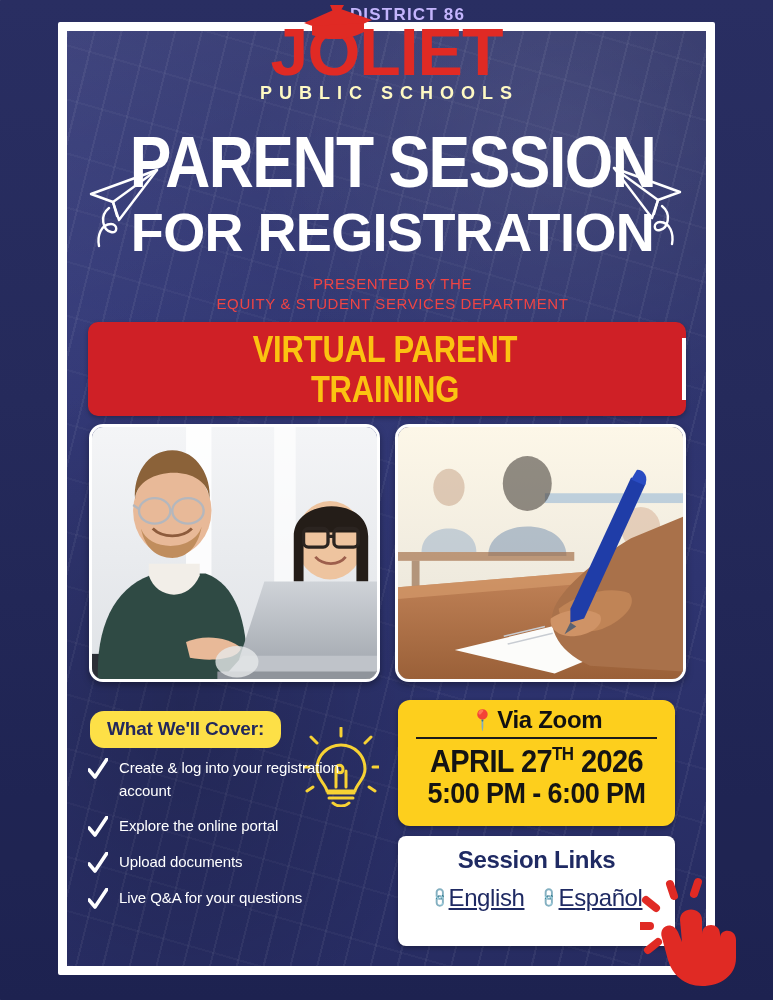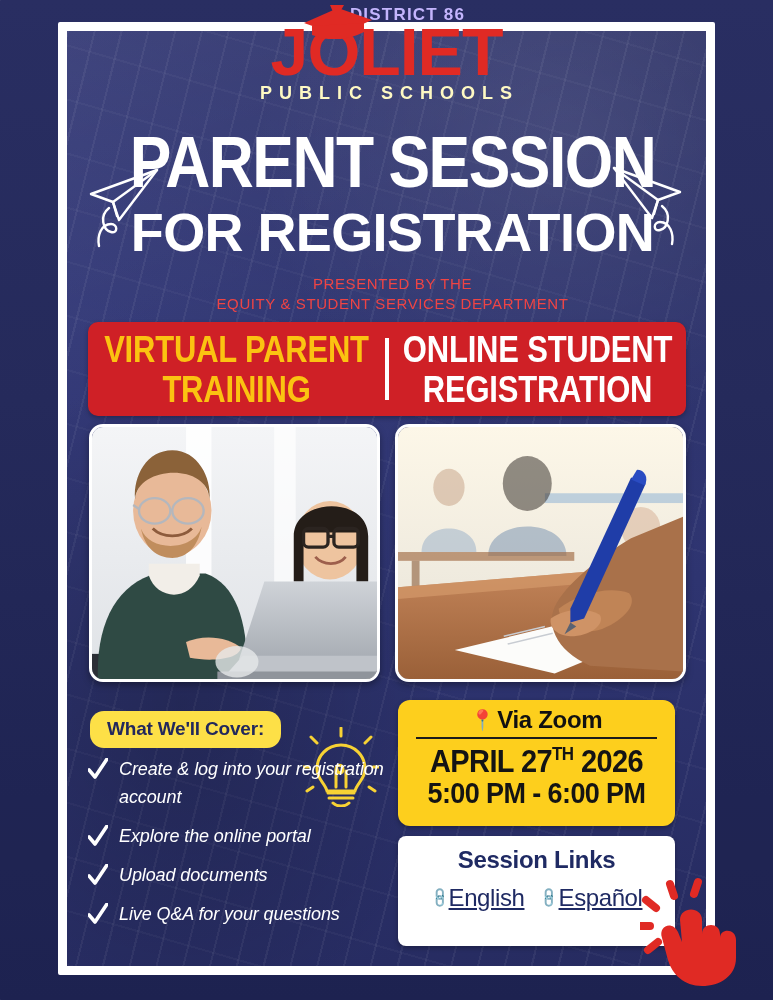--- a/index.html
+++ b/index.html
@@ -222,22 +222,21 @@
     gap: 11px;
     margin-bottom: 11px;
   }
   .check {
     flex: 0 0 auto;
     width: 20px; height: 23px;
     margin-top: 2px;
   }
   .cover-text {
     color: #ffffff;
-    font-size: 18px;
-    font-style: italic;
+    font-size: 15px;
     font-weight: 400;
     line-height: 1.55;
     letter-spacing: -.1px;
   }
 
   
   .date-box {
     position: absolute;
     left: 398px; top: 700px;
     width: 277px; height: 126px;
@@ -369,24 +368,20 @@
         <path d="M24,48 C14,56 18,70 26,72 C33,74 33,64 26,64 C16,64 12,76 14,86"></path>
       </g>
     </svg>
 
     <div class="red-banner">
       <div class="banner-col training">
         <span class="l1">VIRTUAL PARENT</span>
         <span class="l2">TRAINING</span>
       </div>
       <div class="banner-divider"></div>
-      <div class="banner-col registration">
-        <span class="l1">ONLINE STUDENT</span>
-        <span class="l2">REGISTRATION</span>
-      </div>
     </div>
 
     <div class="photo left">
       <svg viewBox="0 0 291 258" preserveAspectRatio="xMidYMid slice">
         <defs>
           <linearGradient id="wallG" x1="0" y1="0" x2="0" y2="1">
             <stop offset="0" stop-color="#f4f5f7"></stop>
               <stop offset="1" stop-color="#dfe2e6"></stop>
           </linearGradient>
           <linearGradient id="lapG" x1="0" y1="0" x2="0" y2="1">

